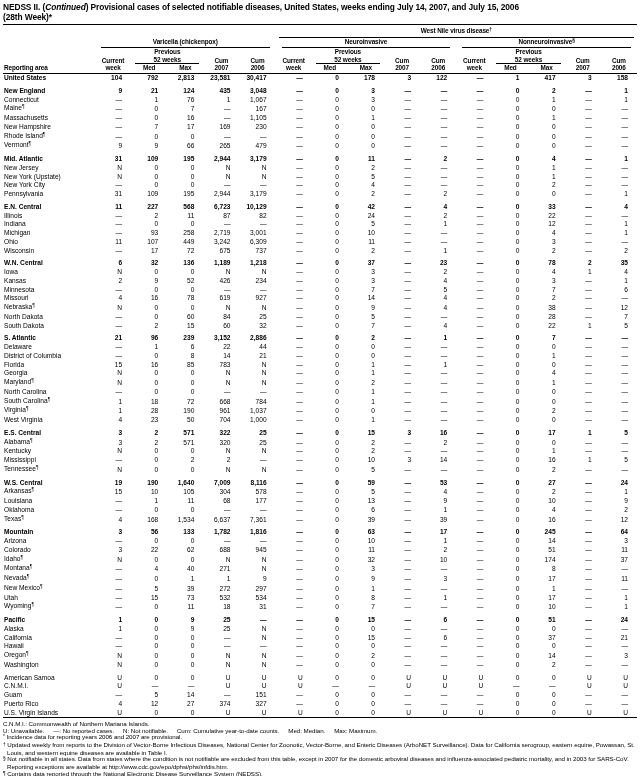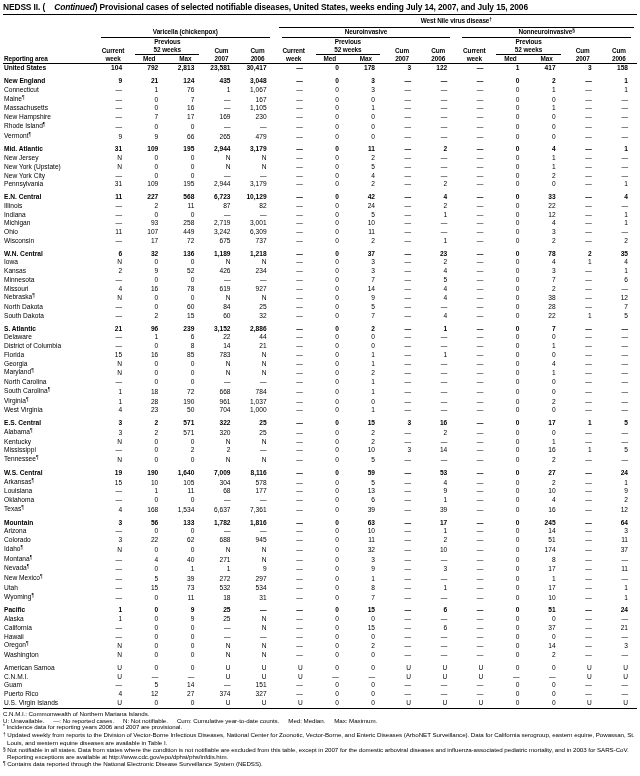--- a/index.html
+++ b/index.html
@@ -1,21 +1,21 @@
 <!DOCTYPE html>
 <html><head>
 <meta charset="utf-8">
 <style>
   * { margin:0; padding:0; box-sizing:border-box; }
   html,body { background:#fff; }
   body { width:640px; height:776px; color:#000; font-family:"Liberation Sans", sans-serif; overflow:hidden; }
   .page { padding:3px 3px 0 3px; }
 
   .title { font-size:8.4px; line-height:9.8px; font-weight:bold; letter-spacing:-0.1px; }
-  .title .it { font-style:italic;margin-left:9px; }
+  .title .it { font-style:italic; }
   .title-rule { border-bottom:1.6px solid #000; margin-top:1.5px; }
 
   table { width:634px; border-collapse:collapse; table-layout:fixed; margin-top:2px; border-bottom:1.8px solid #000; }
   col.c-area { width:92px; }
 
   thead td { font-weight:bold; text-align:center; font-size:6.4px; line-height:7.6px; padding:0; vertical-align:bottom; letter-spacing:-0.1px; }
   tr.h-wnv td, tr.h-groups td { height:9.5px; }
   .grp-u { border-bottom:1px solid #000; margin:0 6px; padding-bottom:1px; }
   .wnv-u { margin:0 3px; }
   .u52 { border-bottom:1px solid #000; margin:0 4px; }
@@ -33,20 +33,21 @@
   .lg { margin-right:9px; }
   .fn { padding-left:4px; text-indent:-4px; }
   .mk { font-size:4.8px; position:relative; top:-1px; }
 </style>
 </head>
 <body>
 
 <div class="page">
 
   <div class="title"><span>NEDSS II. (</span><span class="it">Continued</span><span>) Provisional cases of selected notifiable diseases, United States, weeks ending July 14, 2007, and July 15, 2006</span></div>
+  <div class="title">(28th Week)*</div>
   <div class="title-rule"></div>
 
   <table>
     <colgroup>
       <col class="c-area">
       <col span="15">
     </colgroup>
     <thead>
       <tr class="h-wnv">
         <td colspan="6"></td>

